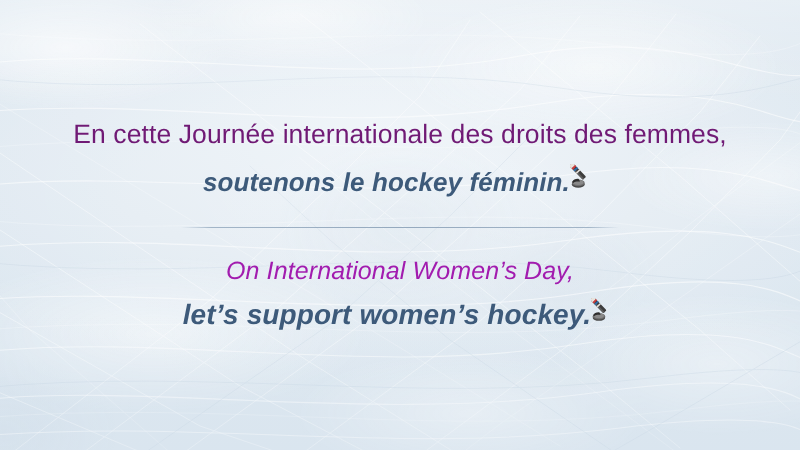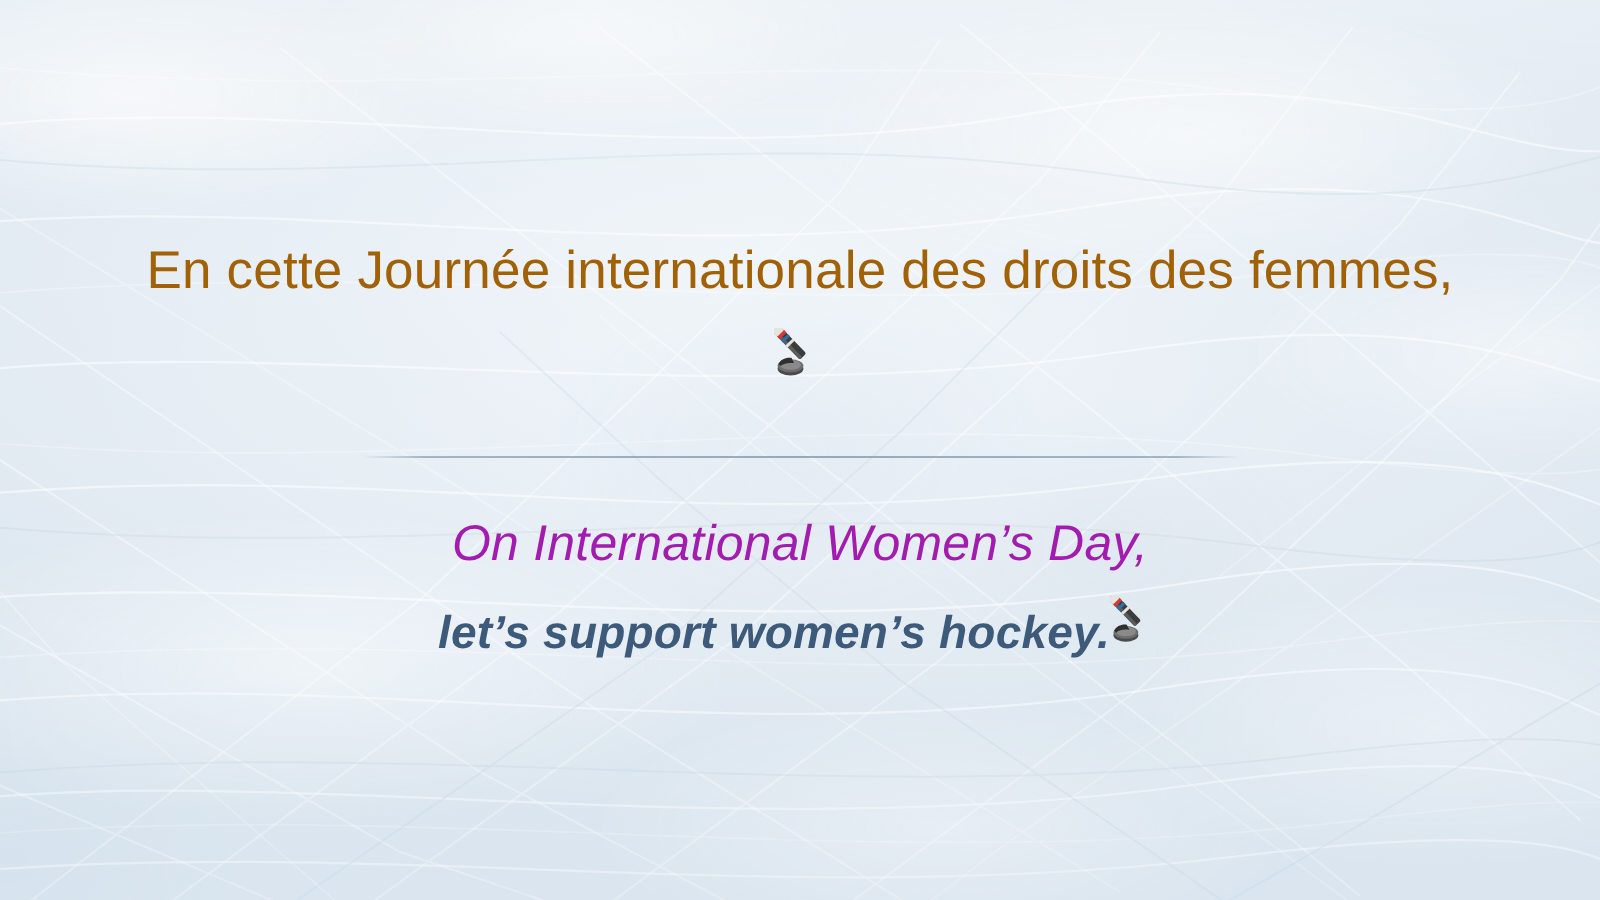--- a/index.html
+++ b/index.html
@@ -77,42 +77,42 @@
     white-space: nowrap;
     line-height: 1.18;
     text-rendering: geometricPrecision;
   }
 
   .fr-regular {
     font-size: 26.5px;
     font-weight: 400;
     font-style: normal;
     letter-spacing: .1px;
-    color: #a16207;
+    color: #701a75;
   }
 
   .fr-bold {
     font-size: 26px;
     font-weight: 700;
     font-style: italic;
     letter-spacing: .1px;
     color: #3d5a7a;
     margin-top: 13px;
   }
 
   .en-regular {
     font-size: 25px;
     font-weight: 400;
     font-style: italic;
     letter-spacing: .1px;
     color: #a21caf;
   }
 
   .en-bold {
-    font-size: 23px;
+    font-size: 28px;
     font-weight: 700;
     font-style: italic;
     letter-spacing: .1px;
     color: #3d5a7a;
     margin-top: 11px;
   }
 
   .divider {
     width: 438px;
     height: 1px;
@@ -192,21 +192,21 @@
     </g>
   </svg>
 
   <div class="ice-vignette"></div>
 
   <div class="content">
 
     <div class="msg-line fr-regular">En cette Journée internationale des droits des femmes,</div>
 
     <div class="msg-line fr-bold">
-      <span class="puck-icon"><svg width="27" height="27" viewBox="0 0 36 36" aria-hidden="true">
+      <span>soutenons le hockey féminin.</span><span class="puck-icon"><svg width="27" height="27" viewBox="0 0 36 36" aria-hidden="true">
           <ellipse cx="11" cy="27.2" rx="8.6" ry="4.4" fill="#4a4a4a"></ellipse>
           <ellipse cx="11" cy="25.2" rx="8.6" ry="4.4" fill="#6d6d6d"></ellipse>
           <ellipse cx="11" cy="24.6" rx="7.0" ry="3.3" fill="#8a8a8a"></ellipse>
           <g transform="rotate(-44 20 20)">
             <rect x="17.2" y="-7.6" width="6.0" height="26.5" rx="1.5" fill="#3c3c3c"></rect>
             <rect x="17.2" y="-7.6" width="2.4" height="26.5" rx="1.2" fill="#5c5c5c"></rect>
             <rect x="17.0" y="-7.8" width="6.4" height="5.6" rx="1.4" fill="#e8e3dd"></rect>
             <rect x="17.0" y="-2.6" width="6.4" height="2.4" fill="#cf3a3a"></rect>
             <rect x="17.0" y="1.0" width="6.4" height="2.2" fill="#2f6fae"></rect>
             <rect x="17.0" y="5.4" width="6.4" height="2.0" fill="#e8e3dd"></rect>

